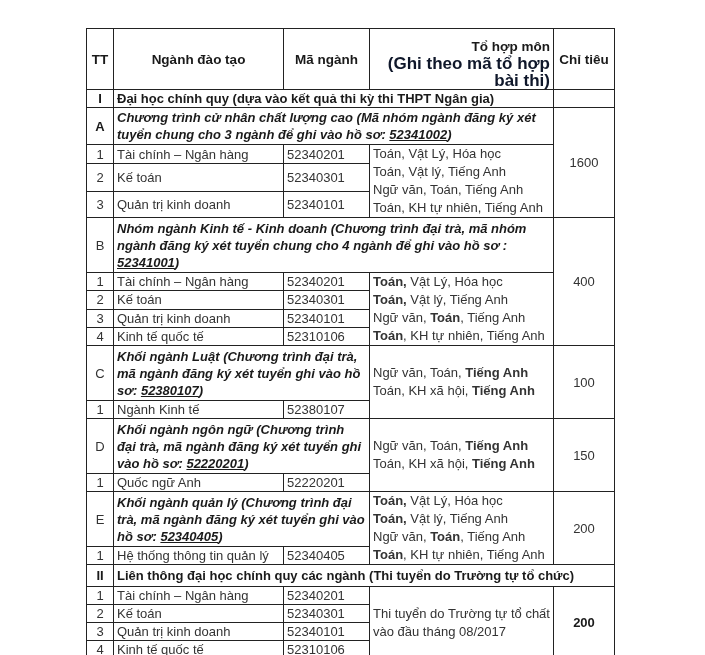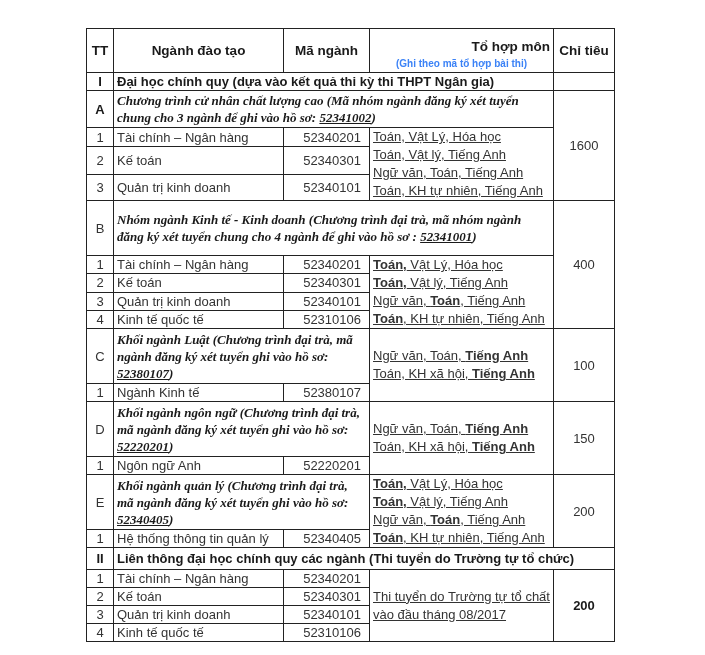--- a/index.html
+++ b/index.html
@@ -4,30 +4,30 @@
 <style>
   html, body { margin:0; padding:0; background:#ffffff; }
   body { width:705px; height:655px; position:relative; overflow:hidden;
          font-family:"Liberation Sans", sans-serif; color:#1a1a1a; }
   table.main { position:absolute; left:86px; top:28px; border-collapse:collapse;
                width:528px; font-size:13px; table-layout:fixed; }
   table.main td, table.main th { border:1px solid #222; padding:0 3px; vertical-align:middle;
                line-height:17px; }
   table.main th { font-weight:bold; font-size:13.5px; height:36px; }
   .c-tt { width:20px; text-align:center; }
-  .c-code { width:79px; text-align:right; padding-right:8px !important; }
+  .c-code { width:79px; text-align:left; padding-right:8px !important; }
   .c-quota { width:53px; text-align:center; }
   .sec { font-weight:bold; }
-  .grp { font-weight:bold; font-style:italic;font-family:Liberation Serif, serif; }
+  .grp { font-weight:bold; font-style:italic; }
   .u { text-decoration:underline; }
   .hdr-combo { text-align:right; font-weight:normal; }
   .hdr-combo .t1 { font-weight:bold; display:block;margin-top:9px; }
-  .hdr-combo .t2 { display:block; color:#3b82f6; font-size:10px;text-align:center; }
+  .hdr-combo .t2 { display:block; color:#0f172a; font-size:17px; }
   .row18 td { height:17px; }
-  .combo-lines div { line-height:18px; white-space:nowrap;text-decoration:underline; }
+  .combo-lines div { line-height:18px; white-space:nowrap; }
   .b { font-weight:bold; }
   .plain { color:#333; }
 </style>
 </head>
 <body>
 
 <table class="main">
   <colgroup>
     <col style="width:27px">
       <col style="width:170px">
@@ -132,21 +132,21 @@
     <td class="c-tt plain">D</td>
     <td colspan="2" class="grp" style="height:54px"><span>Khối ngành ngôn ngữ (Chương trình đại trà, mã ngành đăng ký xét tuyển ghi vào hồ sơ: </span><span class="u">52220201</span><span>)</span></td>
     <td rowspan="2" class="combo-lines plain">
       <div><span>Ngữ văn, Toán, </span><span class="b">Tiếng Anh</span></div>
       <div><span>Toán, KH xã hội, </span><span class="b">Tiếng Anh</span></div>
     </td>
     <td rowspan="2" class="c-quota plain">150</td>
   </tr>
   <tr class="row18">
     <td class="c-tt plain">1</td>
-    <td class="plain">Ngôn ngữ Anh</td>
+    <td class="plain">Quốc ngữ Anh</td>
     <td class="c-code plain">52220201</td>
   </tr>
 
   <tr>
     <td class="c-tt plain">E</td>
     <td colspan="2" class="grp" style="height:54px"><span>Khối ngành quản lý (Chương trình đại trà, mã ngành đăng ký xét tuyển ghi vào hồ sơ: </span><span class="u">52340405</span><span>)</span></td>
     <td rowspan="2" class="combo-lines plain">
       <div><span></span><span class="b">Toán,</span><span> Vật Lý, Hóa học</span></div>
       <div><span></span><span class="b">Toán,</span><span> Vật lý, Tiếng Anh</span></div>
       <div><span>Ngữ văn, </span><span class="b">Toán</span><span>, Tiếng Anh</span></div>

